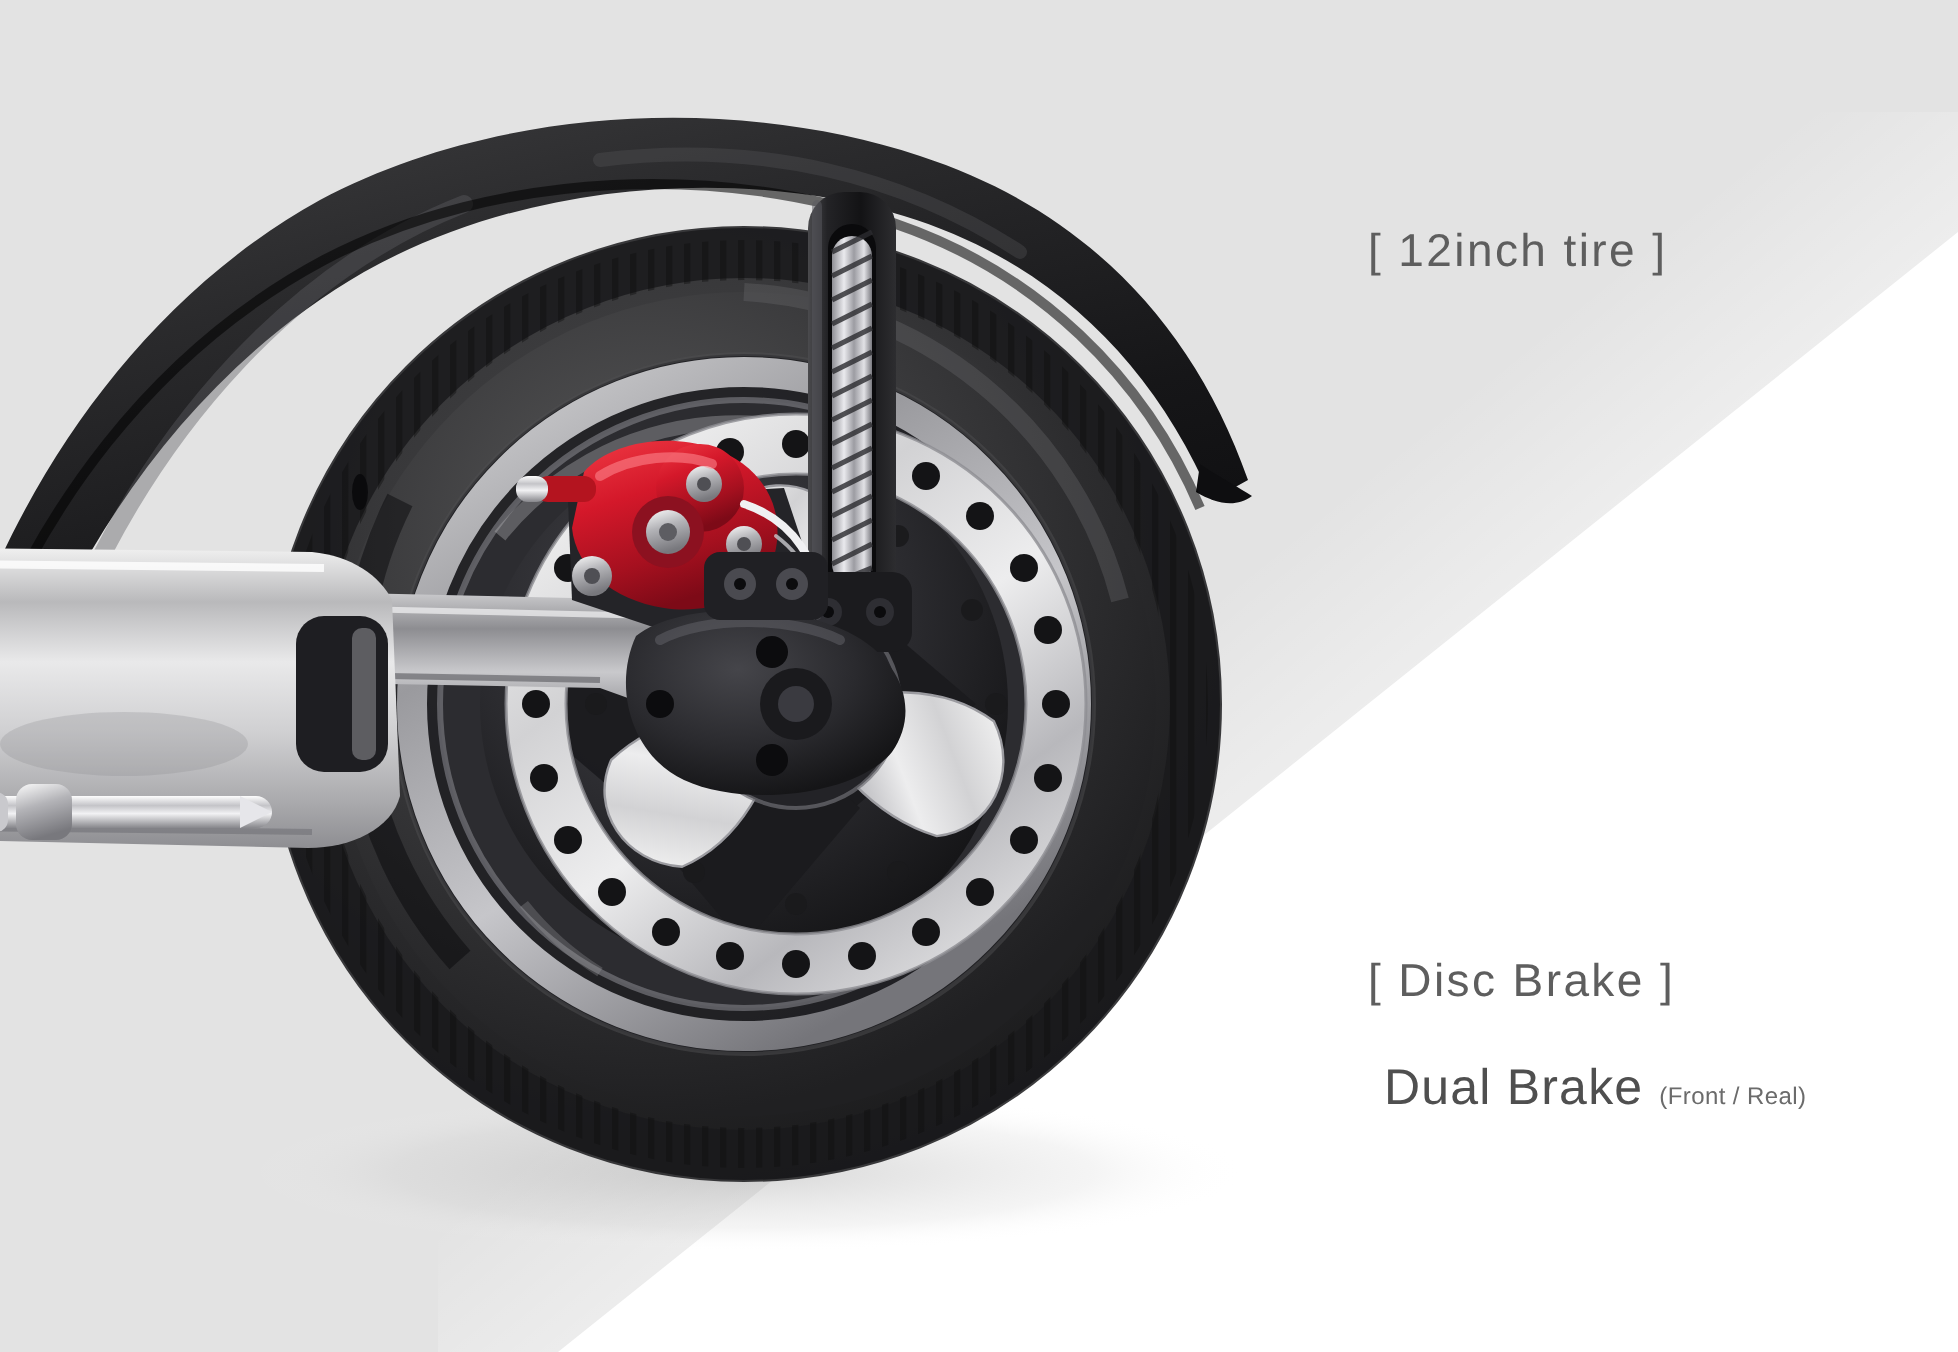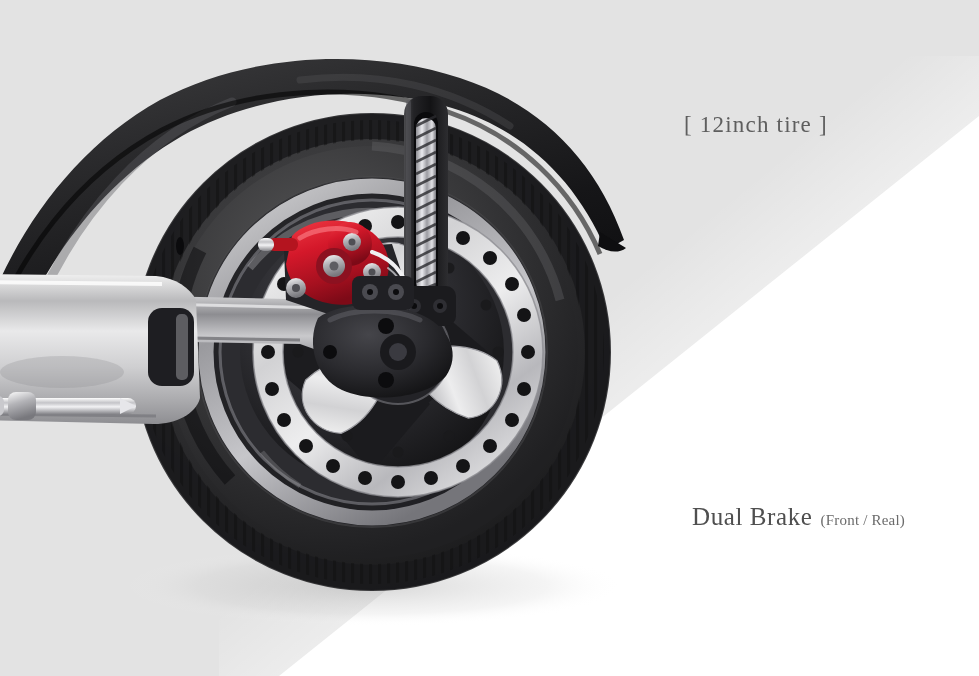--- a/index.html
+++ b/index.html
@@ -11,21 +11,20 @@
   body {
     font-family: "Liberation Sans", sans-serif;
   }
 
   .stage {
     position: relative;
     width: 979px;
     height: 676px;
     overflow: hidden;
     background: #bef264;
-    font-family: Liberation Serif, serif;
   }
 
   
   .bg-base {
     position: absolute;
     inset: 0;
     background: #e3e3e3;
   }
 
   
@@ -77,21 +76,21 @@
   .caption .main-line {
     display: block;
     margin-top: 26px;
     padding-left: 8px;
     font-size: 25px;
     font-weight: 400;
     color: #4f4f4f;
     letter-spacing: 0.6px;
   }
   .caption .sub-note {
-    font-size: 15px;
+    font-size: 12px;
     color: #6b6b6b;
     letter-spacing: 0.2px;
     margin-left: 8px;
   }
 
   #caption-tire   { left: 684px; top: 112px; }
   #caption-brake  { left: 684px; top: 477px; }
 </style>
 </head>
 <body>
@@ -457,18 +456,19 @@
       </g>
 
     </g>
   </svg>
 
   <div class="caption" id="caption-tire">
     <span class="bracketed">[ 12inch tire ]</span>
   </div>
 
   <div class="caption" id="caption-brake">
+    <span class="bracketed">[ Disc Brake ]</span>
     <span class="main-line">
       <span>Dual Brake</span><span class="sub-note">(Front / Real)</span>
     </span>
   </div>
 
 </div>
 
 </body></html>

